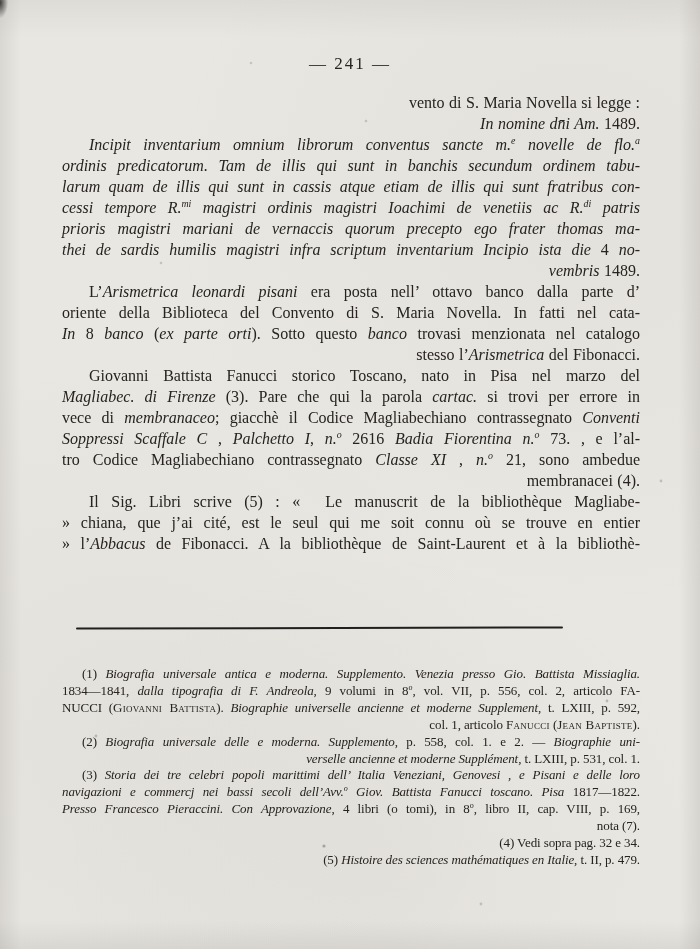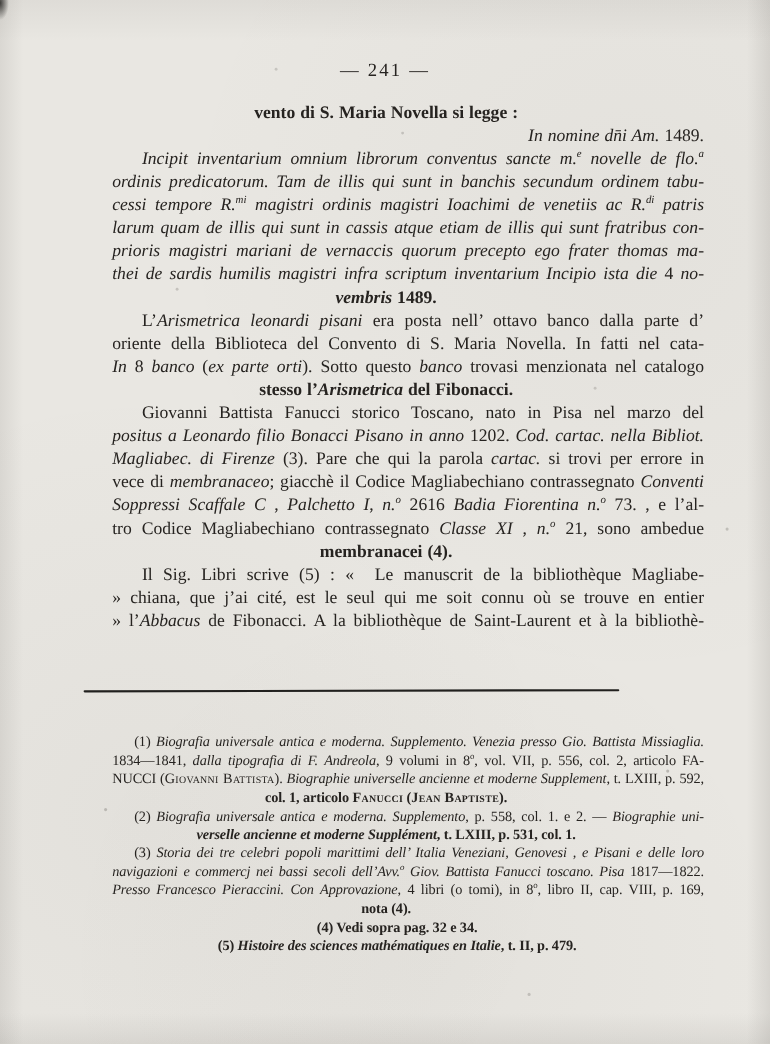--- a/index.html
+++ b/index.html
@@ -43,22 +43,22 @@
   }
 
   .footnotes {
     position: absolute;
     left: 62px; top: 666px; width: 578px;
     font-size: 13px;
     line-height: 16.9px;
     letter-spacing: -0.1px;
   }
 
-  .line.justify { text-align: justify; text-align-last: justify; margin-left: 40px; }
-  .line.left    { text-align: center; font-weight: bold; }
+  .line.justify { text-align: justify; text-align-last: justify; }
+  .line.left    { text-align: right; }
   .line.center  { text-align: right; }
   .body-text .indent { text-indent: 27px; }
   .footnotes .indent { text-indent: 20px; }
 
   sup { font-size: 0.62em; vertical-align: super; line-height: 0; }
   sc  { font-variant: small-caps; letter-spacing: 0.3px; }
 
   .footnote-rule {
     position: absolute;
     left: 76px; top: 627px;
@@ -94,53 +94,52 @@
 <body>
 
 <div class="page">
   <div class="page-number">— 241 —</div>
 
   <div class="body-text">
       <div class="line left">vento di S. Maria Novella si legge :</div>
       <div class="line center"><i>In nomine dn̄i Am.</i> 1489.</div>
       <div class="line justify indent"><i>Incipit inventarium omnium librorum conventus sancte m.<sup>e</sup> novelle de flo.<sup>a</sup></i></div>
       <div class="line justify"><i>ordinis predicatorum. Tam de illis qui sunt in banchis secundum ordinem tabu-</i></div>
+      <div class="line justify"><i>larum quam de illis qui sunt in cassis atque etiam de illis qui sunt fratribus con-</i></div>
       <div class="line justify"><i>cessi tempore R.<sup>mi</sup> magistri ordinis magistri Ioachimi de venetiis ac R.<sup>di</sup> patris</i></div>
-      <div class="line justify"><i>larum quam de illis qui sunt in cassis atque etiam de illis qui sunt fratribus con-</i></div>
       <div class="line justify"><i>prioris magistri mariani de vernaccis quorum precepto ego frater thomas ma-</i></div>
       <div class="line justify"><i>thei de sardis humilis magistri infra scriptum inventarium Incipio ista die</i> 4 <i>no-</i></div>
       <div class="line left"><i>vembris</i> 1489.</div>
       <div class="line justify indent">L’<i>Arismetrica leonardi pisani</i> era posta nell’ ottavo banco dalla parte d’</div>
       <div class="line justify">oriente della Biblioteca del Convento di S. Maria Novella. In fatti nel cata-</div>
       <div class="line justify"><i>In</i> 8 <i>banco</i> (<i>ex parte orti</i>). Sotto questo <i>banco</i> trovasi menzionata nel catalogo</div>
       <div class="line left">stesso l’<i>Arismetrica</i> del Fibonacci.</div>
       <div class="line justify indent">Giovanni Battista Fanucci storico Toscano, nato in Pisa nel marzo del</div>
-      <div class="line justify"><i>positus a Leonardo filio Bonacci Pisano in anno</i> 1202. <i>Cod. cartac. nella Bibliot.</i></div>
       <div class="line justify"><i>Magliabec. di Firenze</i> (3). Pare che qui la parola <i>cartac.</i> si trovi per errore in</div>
       <div class="line justify">vece di <i>membranaceo</i>; giacchè il Codice Magliabechiano contrassegnato <i>Conventi</i></div>
       <div class="line justify"><i>Soppressi Scaffale C</i> , <i>Palchetto I</i>, <i>n.<sup>o</sup></i> 2616 <i>Badia Fiorentina n.<sup>o</sup></i> 73. , e l’al-</div>
       <div class="line justify">tro Codice Magliabechiano contrassegnato <i>Classe XI</i> , <i>n.<sup>o</sup></i> 21, sono ambedue</div>
       <div class="line left">membranacei (4).</div>
       <div class="line justify indent">Il Sig. Libri scrive (5) : « &nbsp;Le manuscrit de la bibliothèque Magliabe-</div>
       <div class="line justify">» chiana, que j’ai cité, est le seul qui me soit connu où se trouve en entier</div>
       <div class="line justify">» l’<i>Abbacus</i> de Fibonacci. A la bibliothèque de Saint-Laurent et à la bibliothè-</div>
     </div>
 
   <div class="footnote-rule"></div>
 
   <div class="footnotes">
       <div class="line justify indent">(1) <i>Biografia universale antica e moderna. Supplemento. Venezia presso Gio. Battista Missiaglia.</i></div>
       <div class="line justify">1834—1841, <i>dalla tipografia di F. Andreola</i>, 9 volumi in 8<sup>o</sup>, vol. VII, p. 556, col. 2, articolo FA-</div>
       <div class="line justify">NUCCI (<sc>Giovanni Battista</sc>). <i>Biographie universelle ancienne et moderne Supplement</i>, t. LXIII, p. 592,</div>
       <div class="line left">col. 1, articolo <sc>Fanucci</sc> (<sc>Jean Baptiste</sc>).</div>
-      <div class="line justify indent">(2) <i>Biografia universale antica e moderna. Supplemento</i>, p. 558, col. 1. e 2. — <i>Biographie uni-</i></div>
+      <div class="line justify indent">(2) <i>Biografia universale delle e moderna. Supplemento</i>, p. 558, col. 1. e 2. — <i>Biographie uni-</i></div>
       <div class="line left"><i>verselle ancienne et moderne Supplément</i>, t. LXIII, p. 531, col. 1.</div>
       <div class="line justify indent">(3) <i>Storia dei tre celebri popoli marittimi dell’ Italia Veneziani, Genovesi , e Pisani e delle loro</i></div>
       <div class="line justify"><i>navigazioni e commercj nei bassi secoli dell’Avv.<sup>o</sup> Giov. Battista Fanucci toscano. Pisa</i> 1817—1822.</div>
       <div class="line justify"><i>Presso Francesco Pieraccini. Con Approvazione</i>, 4 libri (o tomi), in 8<sup>o</sup>, libro II, cap. VIII, p. 169,</div>
-      <div class="line left">nota (4).</div>
+      <div class="line left">nota (7).</div>
       <div class="line left indent">(4) Vedi sopra pag. 32 e 34.</div>
       <div class="line left indent">(5) <i>Histoire des sciences mathématiques en Italie</i>, t. II, p. 479.</div>
     </div>
 
   <div class="speckles"></div>
   <div class="corner-mark"></div>
 </div>
 
 </body></html>

